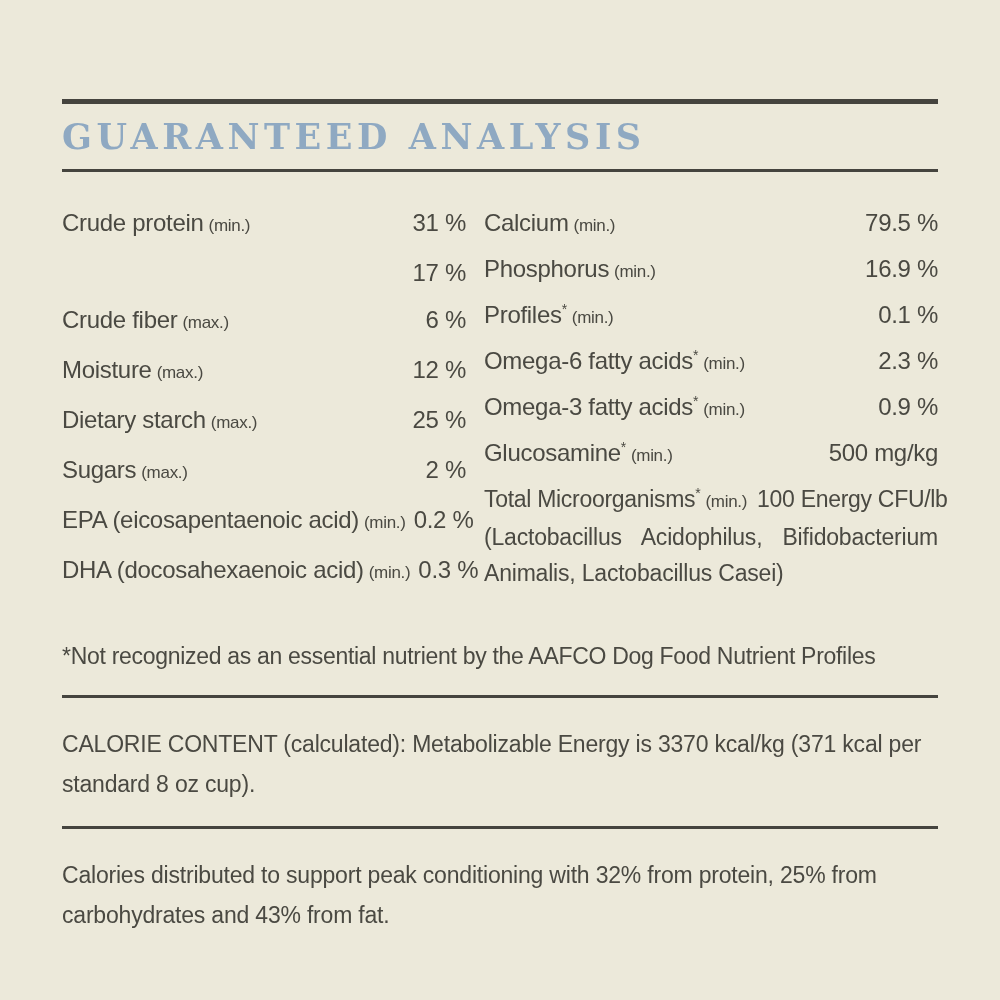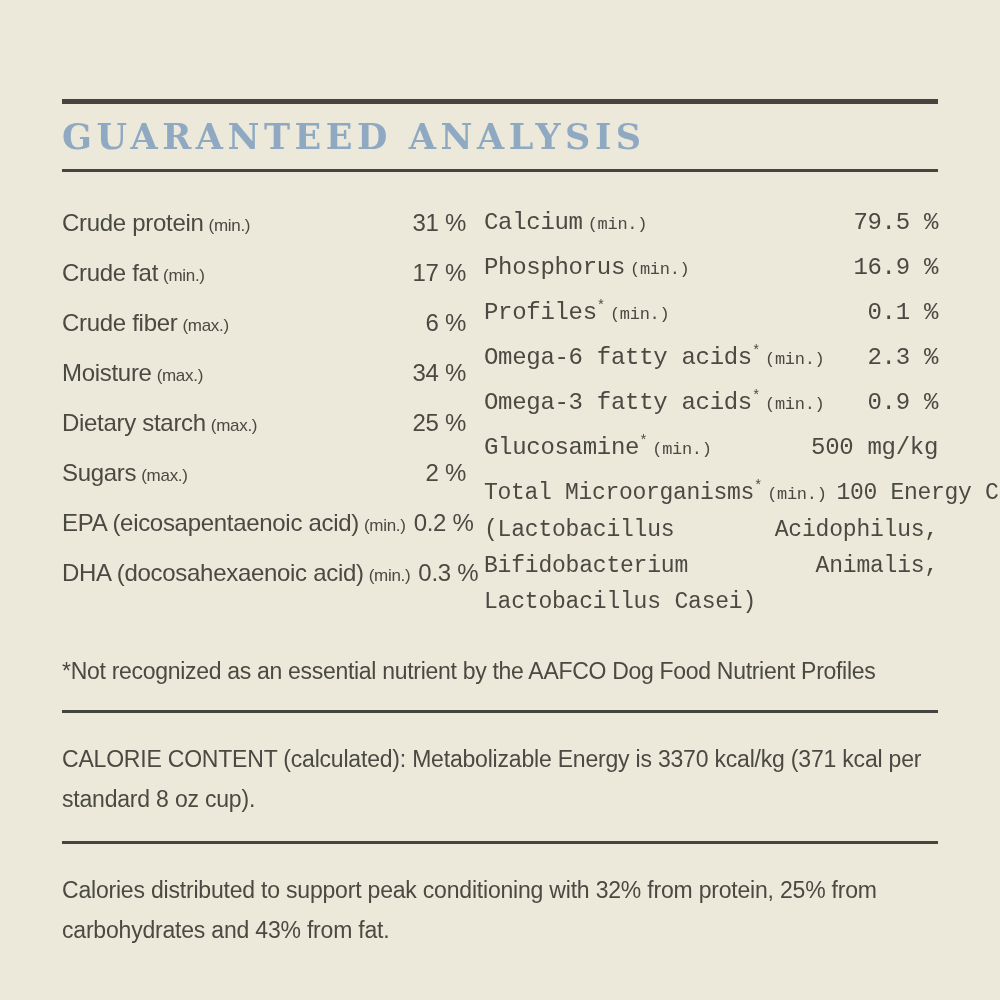--- a/index.html
+++ b/index.html
@@ -36,21 +36,21 @@
     line-height: 1.1;
   }
 
   .columns {
     display: flex;
     padding-top: 36px;
     min-height: 380px;
   }
   .col-left  { width: 404px; flex: 0 0 404px; }
   .col-gap   { width: 18px;  flex: 0 0 18px; }
-  .col-right { width: 454px; flex: 0 0 454px; font-family: Liberation Mono, monospace; }
+  .col-right { width: 454px; flex: 0 0 454px; }
 
   .row {
     display: flex;
     align-items: baseline;
     white-space: nowrap;
     font-size: 24px;
     letter-spacing: -0.3px;
     line-height: 30px;
   }
   .col-left  .row { margin-bottom: 17px; }
@@ -103,30 +103,29 @@
   <div class="rule rule-thin"></div>
 
   <div class="columns">
 
     <div class="col-left">
       <div class="row">
         <span class="lbl"><span>Crude protein</span><span class="qual">(min.)</span></span>
         <span class="val">31 %</span>
       </div>
       <div class="row">
-        <span class="lbl"><span>Crude fat</span><span class="qual">(min.)</span></span>
         <span class="val">17 %</span>
       </div>
       <div class="row">
         <span class="lbl"><span>Crude fiber</span><span class="qual">(max.)</span></span>
         <span class="val">6 %</span>
       </div>
       <div class="row">
         <span class="lbl"><span>Moisture</span><span class="qual">(max.)</span></span>
-        <span class="val">34 %</span>
+        <span class="val">12 %</span>
       </div>
       <div class="row">
         <span class="lbl"><span>Dietary starch</span><span class="qual">(max.)</span></span>
         <span class="val">25 %</span>
       </div>
       <div class="row">
         <span class="lbl"><span>Sugars</span><span class="qual">(max.)</span></span>
         <span class="val">2 %</span>
       </div>
       <div class="row">

